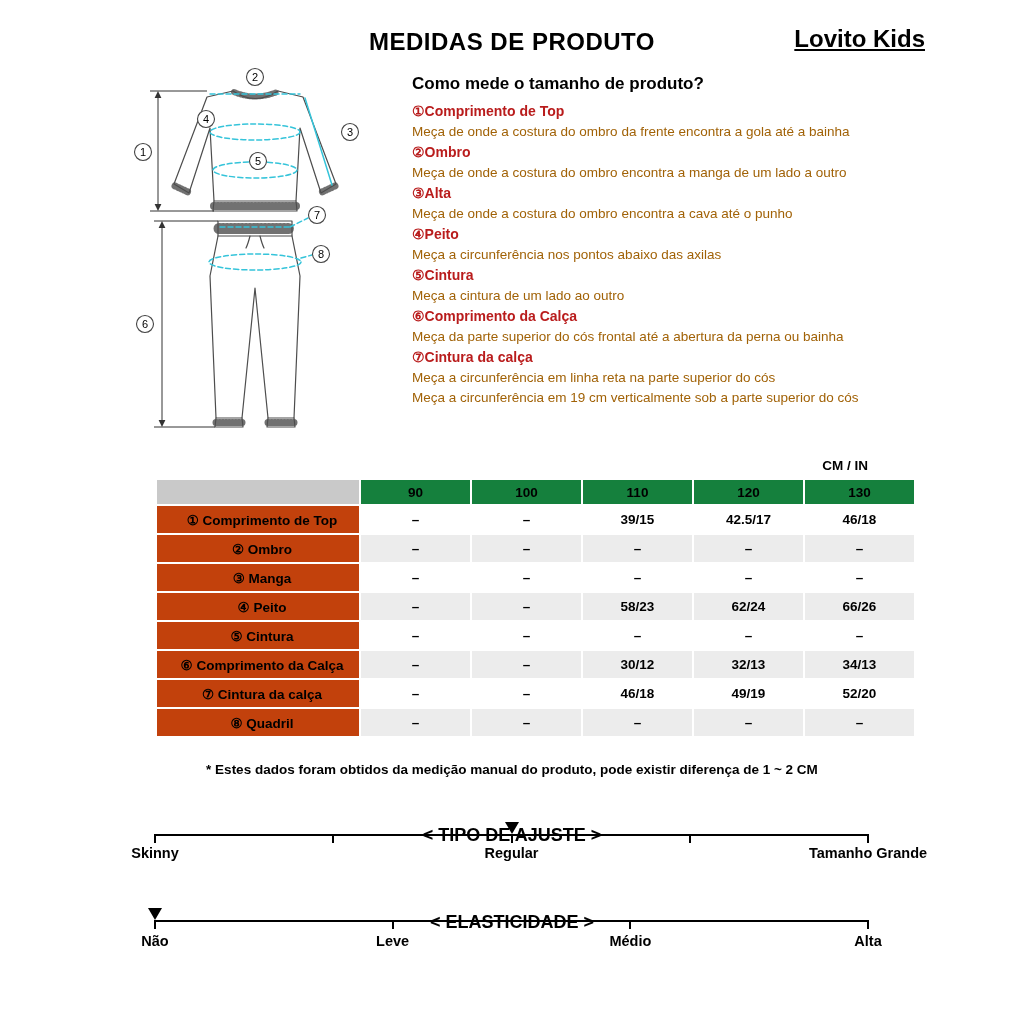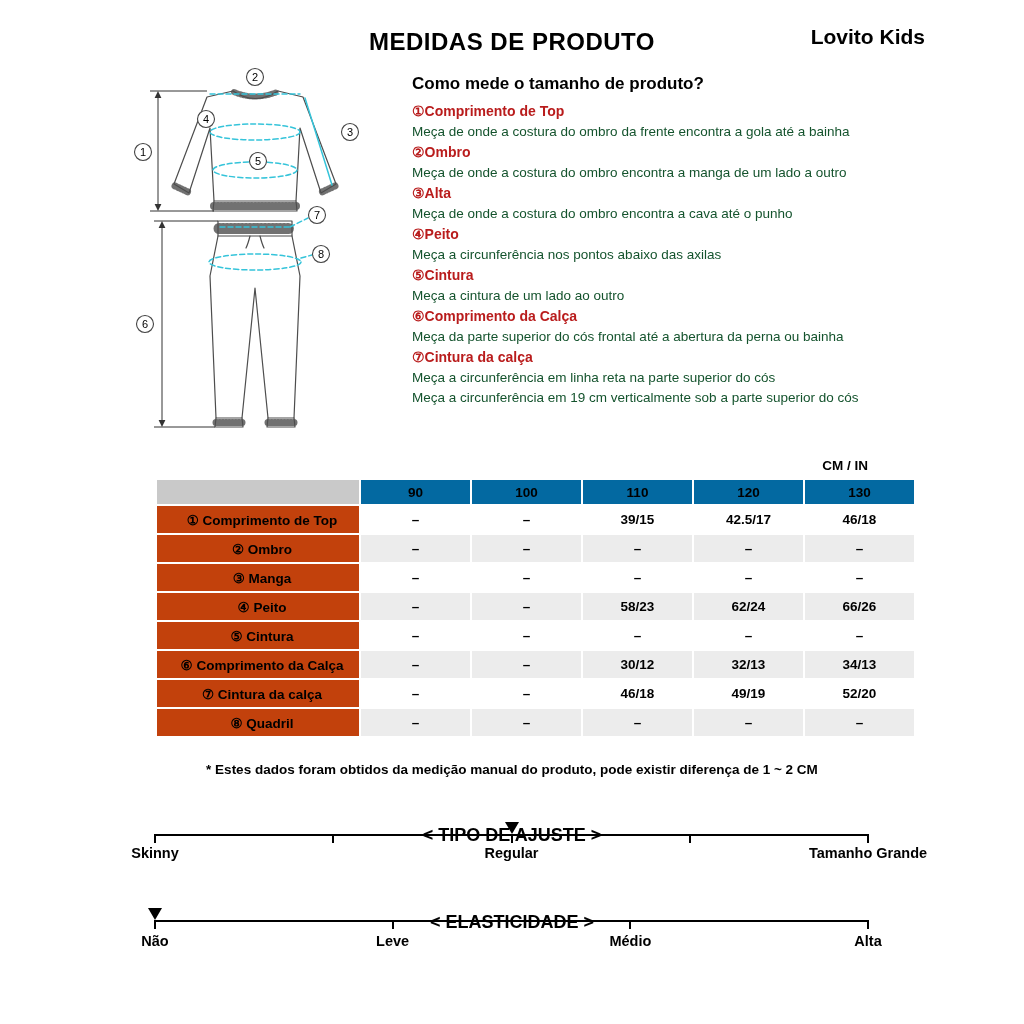--- a/index.html
+++ b/index.html
@@ -2,37 +2,37 @@
 <html lang="pt"><head>
 <meta charset="utf-8">
 <style>
   html,body { margin:0; padding:0; background:#ffffff; }
   body { font-family:"Liberation Sans", sans-serif; color:#000; }
   .page { position:relative; width:1024px; height:1024px; background:#fff; overflow:hidden; }
 
   
   .title { position:absolute; top:28px; left:0; width:100%; text-align:center;
            font-size:24px; font-weight:bold; letter-spacing:.5px; }
-  .brand { position:absolute; top:25px; right:99px; font-size:21px; font-weight:bold; }
+  .brand { position:absolute; top:25px; right:99px; font-size:24px; font-weight:bold;text-decoration:underline; }
 
   
   .diagram { position:absolute; left:128px; top:66px; }
 
   
   .guide { position:absolute; left:412px; top:74px; width:500px; }
   .guide-title { font-size:17px; font-weight:bold; margin:0 0 7px 0; }
   .g-label { font-size:14px; font-weight:bold; line-height:21px; color:#b91c1c; }
-  .g-desc  { font-size:13.5px; line-height:20px; color:#14532d; }
+  .g-desc  { font-size:13.5px; line-height:20px; color:#a16207; }
 
   
   .unit { position:absolute; top:458px; right:156px; font-size:13.5px; font-weight:bold; }
   .size-table { position:absolute; left:155px; top:478px; border-collapse:separate; border-spacing:2px; }
   .size-table th, .size-table td { font-size:13.5px; font-weight:bold; text-align:center; padding:0 4px; }
   .corner { background:#c9c9c9; width:194px; height:24px; }
-  .colh   { background:#0369a1; width:101px; height:24px; }
+  .colh   { background:#15803d; width:101px; height:24px; }
   .rowh   { background:#c2410c; text-align:center; padding-left:12px !important; height:27px; white-space:nowrap; }
   tr.even .data { background:#ffffff; height:27px; }
   tr.odd  .data { background:#ececec; height:27px; }
   .footnote { position:absolute; top:762px; left:0; width:100%; text-align:center;
               font-size:13.5px; font-weight:bold; }
 
   
   .scale-title { position:absolute; left:0; width:100%; text-align:center;
                  font-size:18px; font-weight:bold;margin-top:29px; }
   .fit-title { top:796px; }

